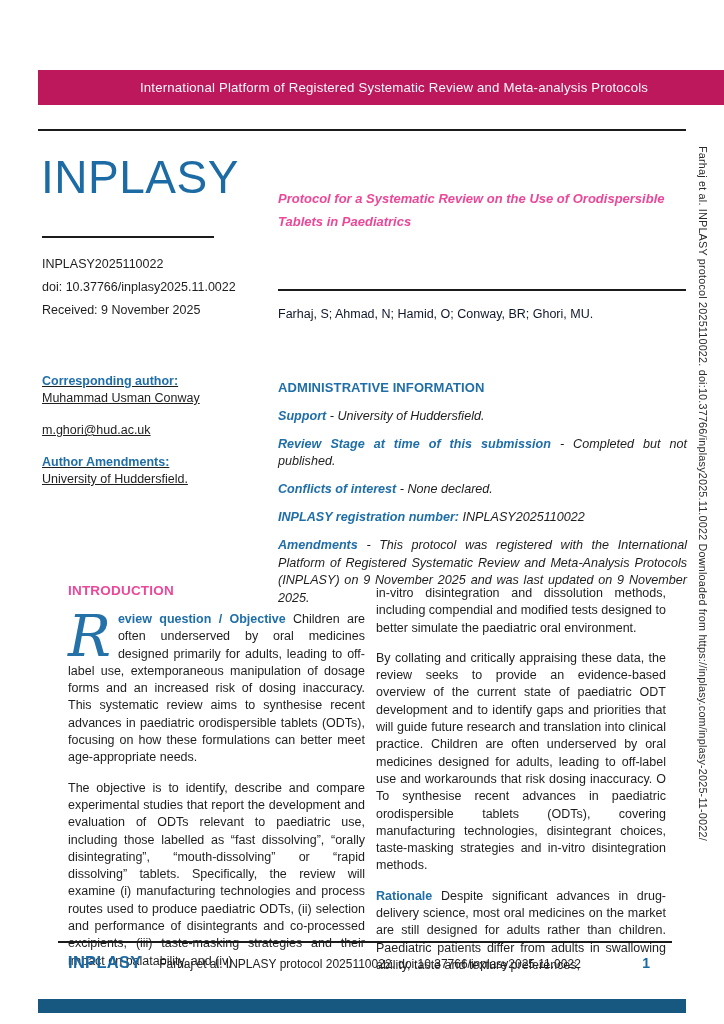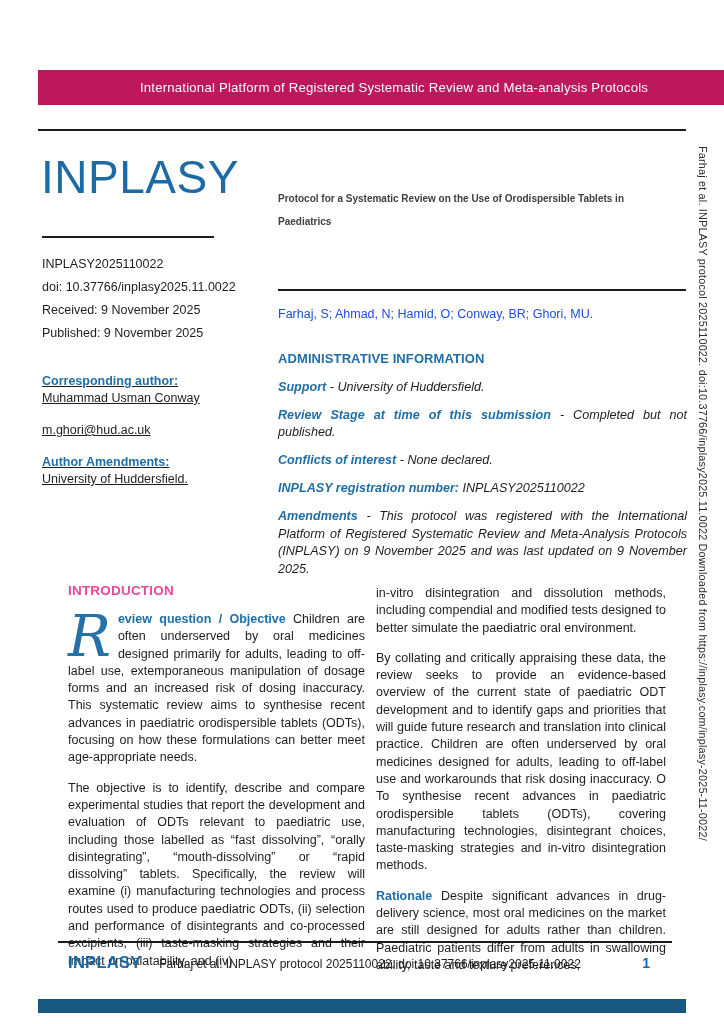--- a/index.html
+++ b/index.html
@@ -56,37 +56,38 @@
     text-decoration: underline;
   }
   .contact .gap { height: 15px; }
   .blue-label { color: #1F6EA8; font-weight: bold; }
 
   
   .title {
     position: absolute;
     left: 278px; top: 187px;
     width: 402px;
-    font-size: 10px;
-    font-weight: bold;
-    color: #404040;
+    font-size: 13px;
+    font-weight: bold;
+    color: #ec4899;
     line-height: 23px;
+    font-style: italic;
   }
   .authors {
     position: absolute;
     left: 278px; top: 307px;
     width: 408px;
     font-size: 12.5px;
-    color: #1d4ed8;
+    color: #0f172a;
   }
 
   
   .admin {
     position: absolute;
-    left: 278px; top: 350px;
+    left: 278px; top: 379px;
     width: 409px;
     font-size: 12.6px;
     line-height: 17.5px;
   }
   .admin h2 {
     font-size: 13px;
     color: #1F6EA8;
     font-weight: bold;
     margin-bottom: 11px;
     letter-spacing: 0.1px;
@@ -170,21 +171,20 @@
 
   <div class="rule rule-top"></div>
 
   <div class="logo">INPLASY</div>
   <div class="rule rule-logo"></div>
 
   <div class="meta">
     <div>INPLASY2025110022</div>
     <div>doi: 10.37766/inplasy2025.11.0022</div>
     <div>Received: 9 November 2025</div>
-    <div>Published: 9 November 2025</div>
   </div>
 
   <div class="contact">
     <div class="blue-label">Corresponding author:</div>
     <div>Muhammad Usman Conway</div>
     <div class="gap"></div>
     <div>m.ghori@hud.ac.uk</div>
     <div class="gap"></div>
     <div class="blue-label">Author Amendments:</div>
     <div>University of Huddersfield.</div>

